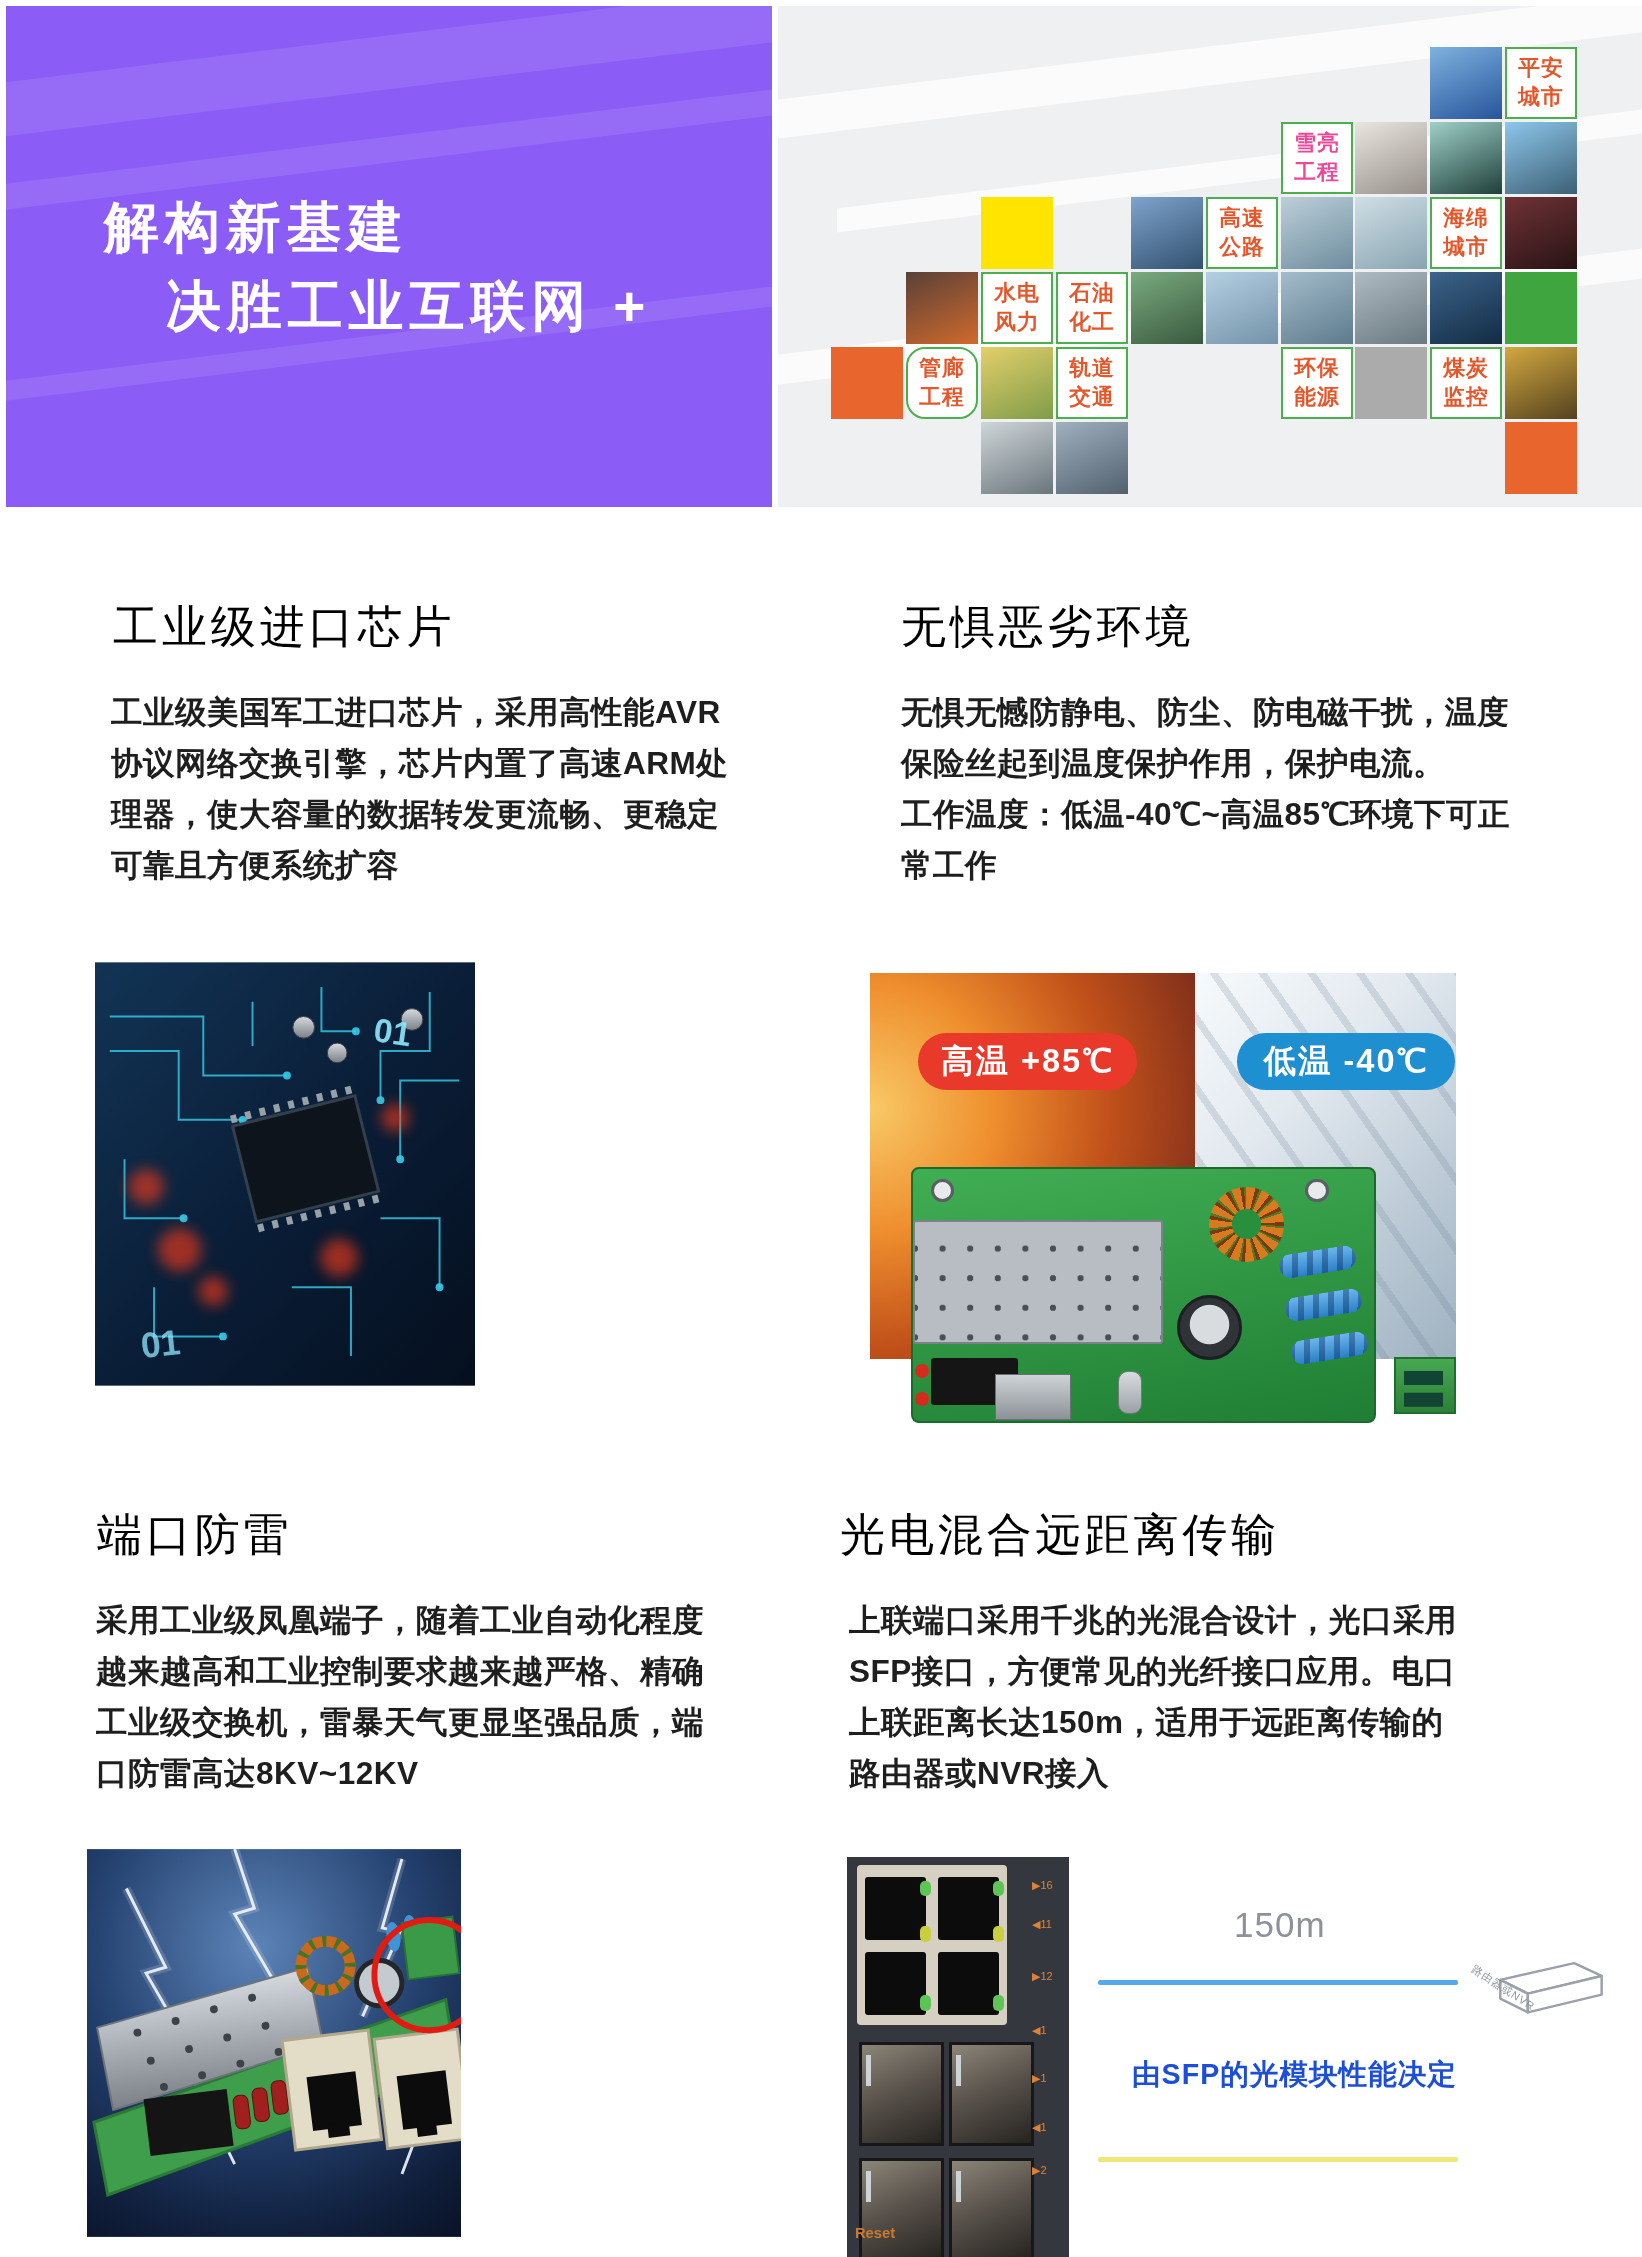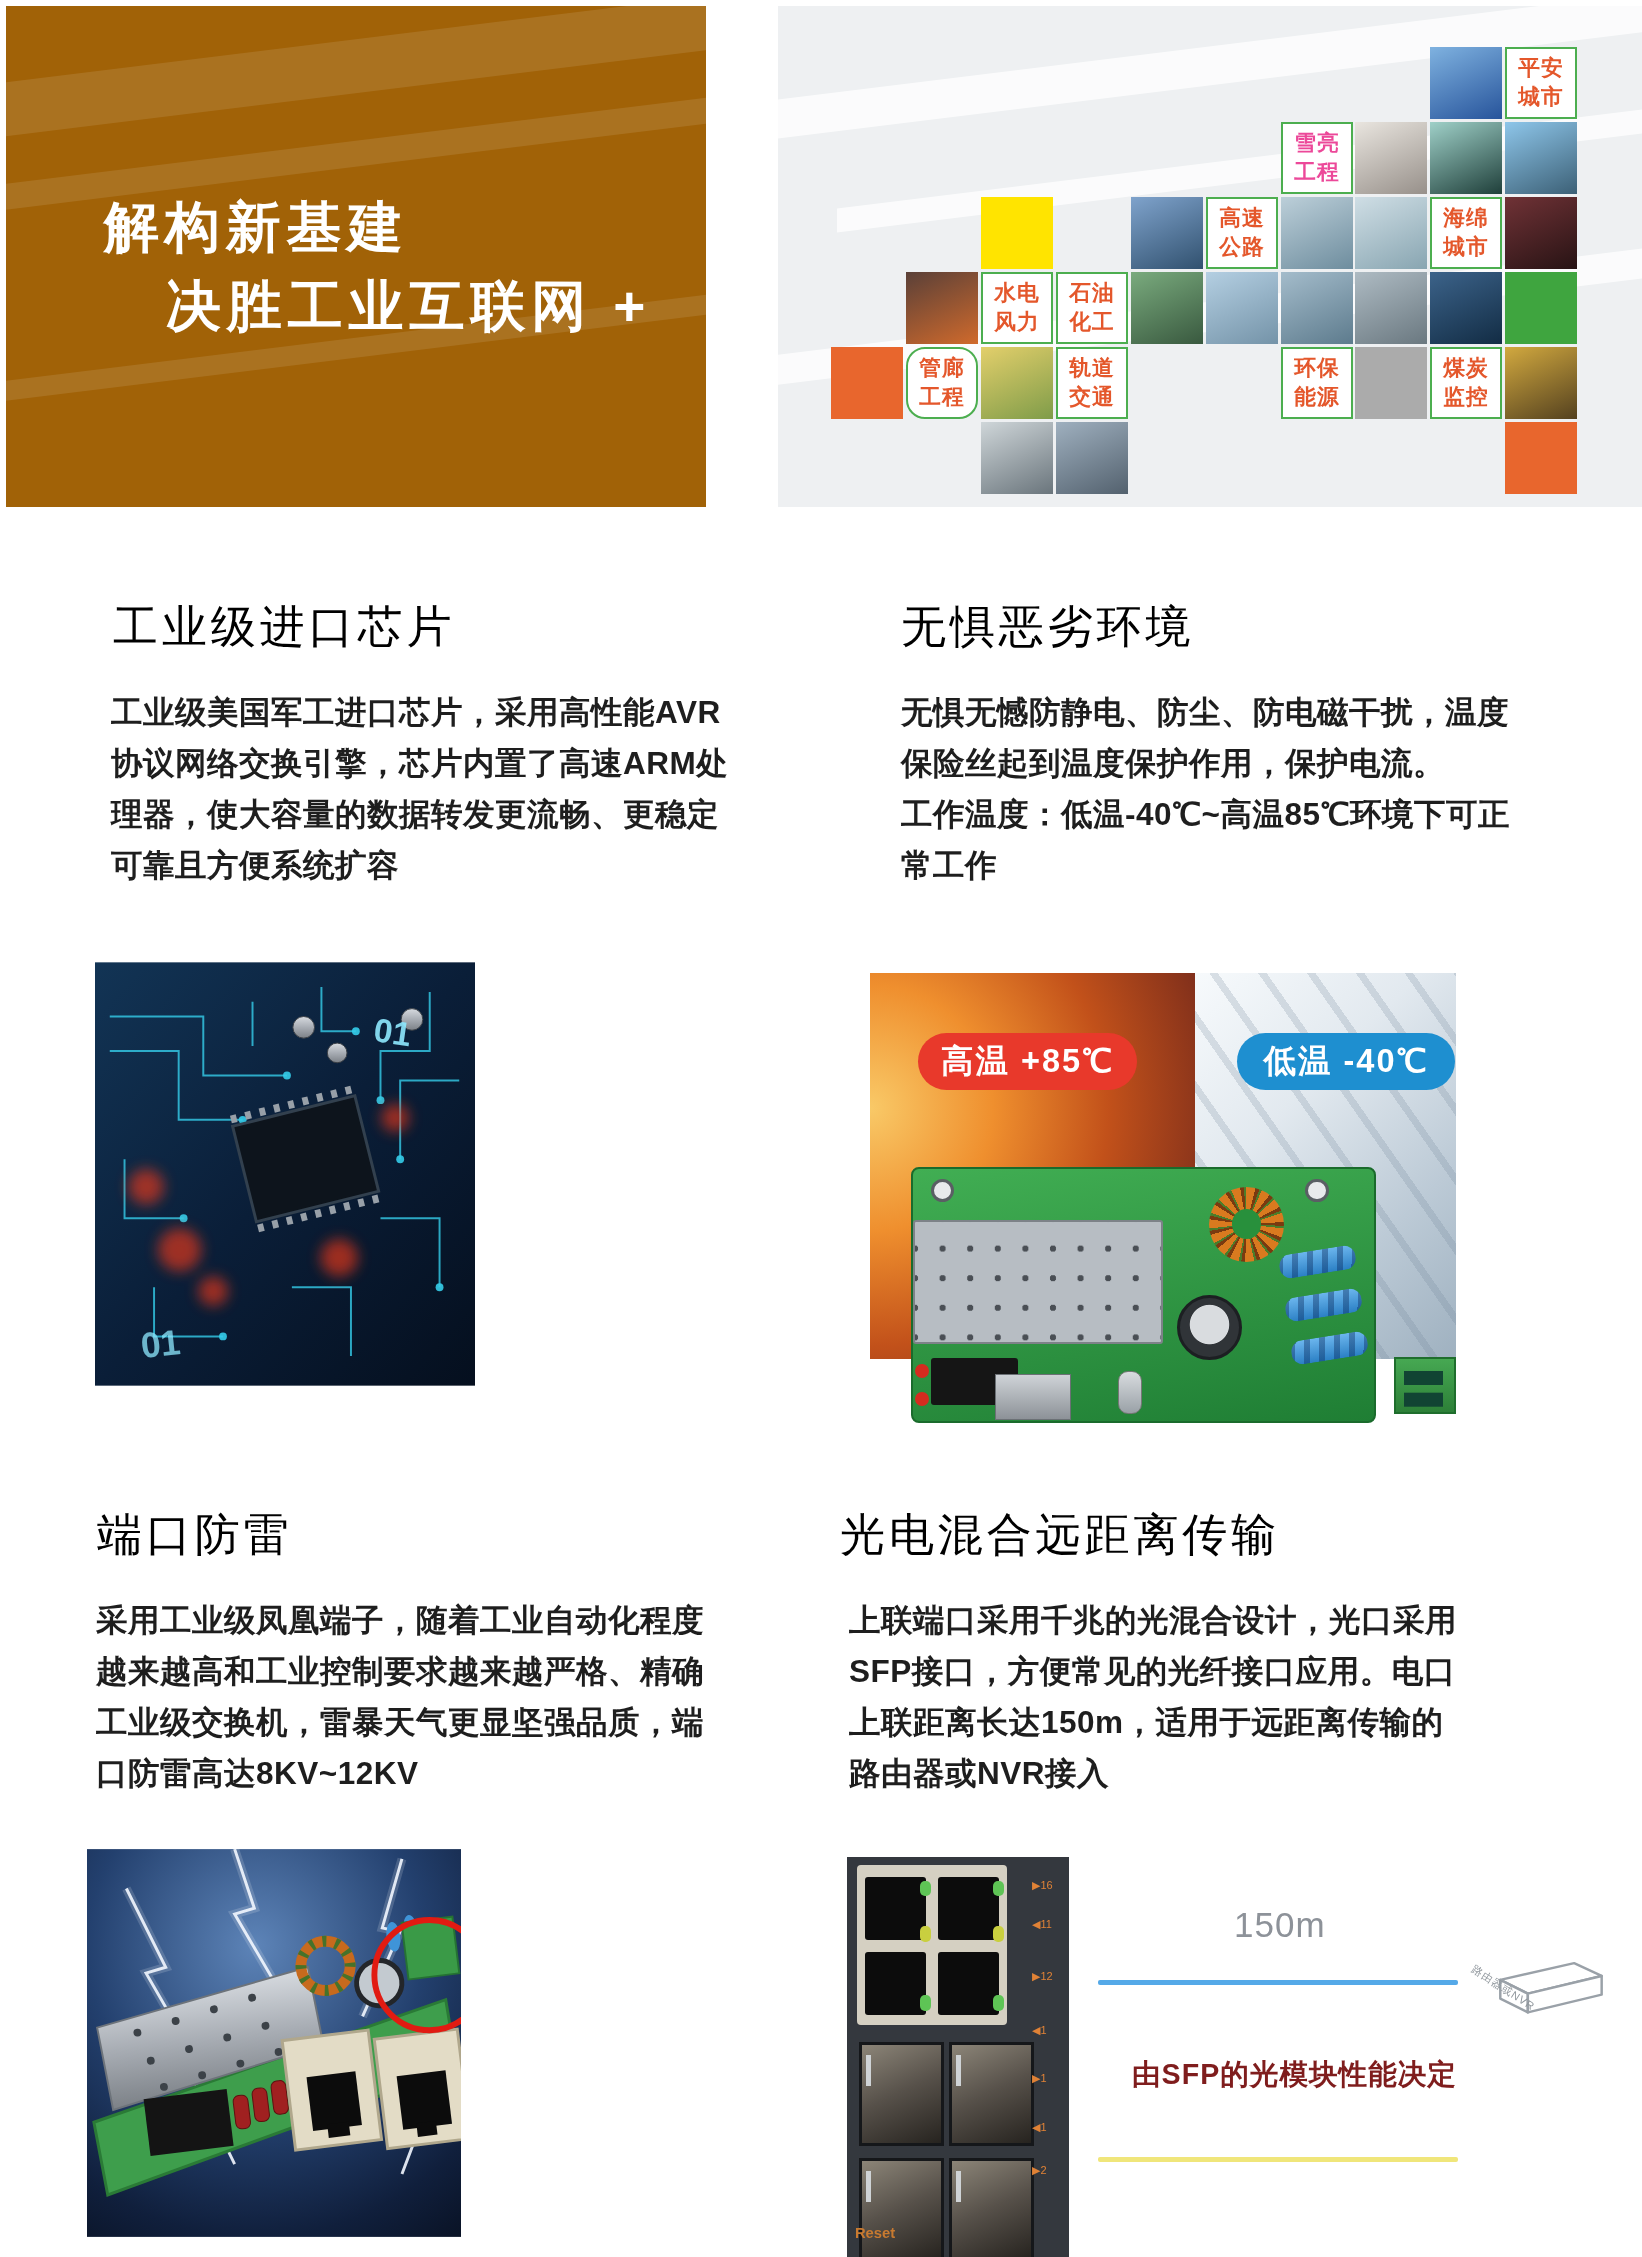--- a/index.html
+++ b/index.html
@@ -1,22 +1,22 @@
 <!DOCTYPE html>
 <html><head>
 <meta charset="utf-8">
 <style>
   html,body{margin:0;padding:0;background:#fff;}
   .page{position:relative;width:1642px;height:2258px;background:#ffffff;
         font-family:"Liberation Sans",sans-serif;overflow:hidden;}
   .abs{position:absolute;}
 
   
-  .banner-green{position:absolute;left:5.9px;top:5.9px;width:700px;height:501px;
-    background:#a16207;overflow:hidden;}
+  .banner-green{position:absolute;left:5.9px;top:5.9px;width:766px;height:501px;
+    background:#8b5cf6;overflow:hidden;}
   .banner-right{position:absolute;left:778px;top:5.9px;width:864px;height:501px;
     background:#eef0f2;overflow:hidden;}
   .streak{position:absolute;transform:skewY(-7deg);}
   .banner-green .streak{background:rgba(255,255,255,0.10);}
   .banner-right .streak{background:rgba(255,255,255,0.75);}
   .bh{position:absolute;color:#fff;font-weight:bold;font-size:55px;
       letter-spacing:5.9px;white-space:nowrap;}
 
   
   .mcell{position:absolute;width:72px;height:72px;}
@@ -82,21 +82,21 @@
   .rjport{position:absolute;width:61px;height:63px;background:#0c0c0c;border-radius:3px;}
   .leddot{position:absolute;width:10.8px;height:15.8px;border-radius:4.9px;}
   .sfpslot{position:absolute;width:85px;height:104px;box-sizing:border-box;
     border:3px solid #15171a;
     background:linear-gradient(155deg,#8c8578 0%,#57514a 48%,#26231f 100%);}
   .sfpslot:after{content:"";position:absolute;left:3.9px;top:9.9px;width:4.9px;height:31.5px;background:#cfd3d6;}
   .marker{position:absolute;left:185px;width:43px;color:#e08236;font-size:11px;
     font-weight:normal;white-space:nowrap;}
   .hline{position:absolute;height:4.9px;border-radius:2px;}
   .dist-label{position:absolute;font-size:35px;color:#8d9299;letter-spacing:1px;}
-  .dist-caption{position:absolute;font-size:28.6px;font-weight:bold;color:#7f1d1d;letter-spacing:1px;}
+  .dist-caption{position:absolute;font-size:28.6px;font-weight:bold;color:#1d4ed8;letter-spacing:1px;}
   .reset-label{position:absolute;left:7.9px;top:368px;font-size:14.8px;color:#c87a30;font-weight:bold;}
 </style>
 </head>
 <body>
 
 <div class="page">
 
   <div class="banner-green">
     <div class="streak" style="left:-59px;top:29.6px;width:887px;height:54px;"></div>
     <div class="streak" style="left:-39px;top:128px;width:887px;height:25.6px;"></div>

